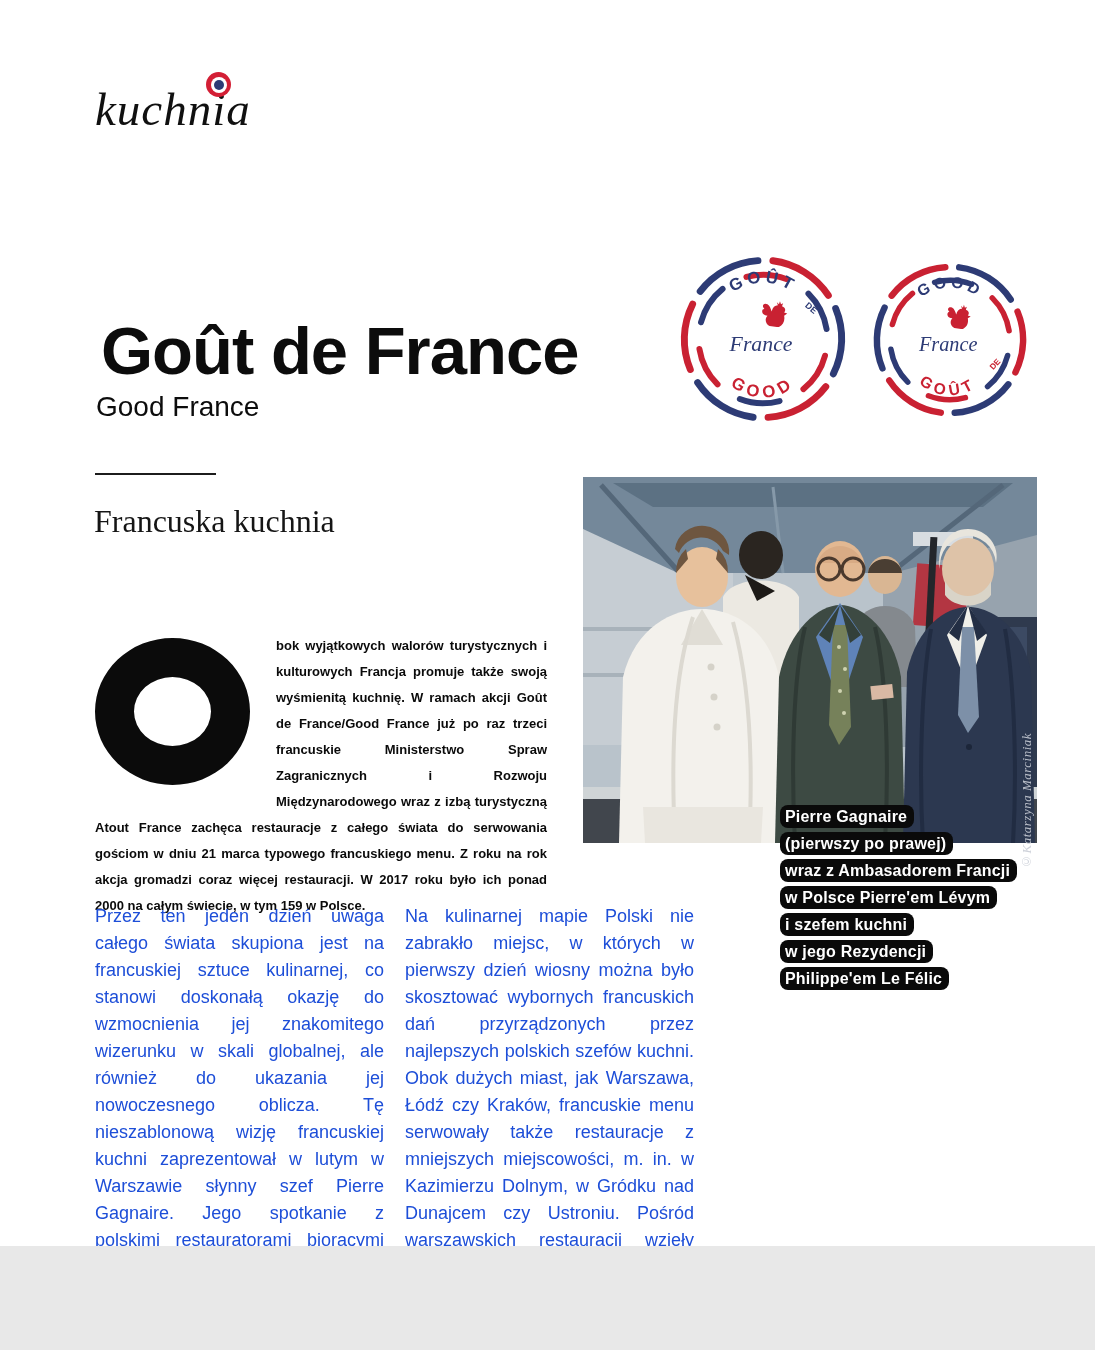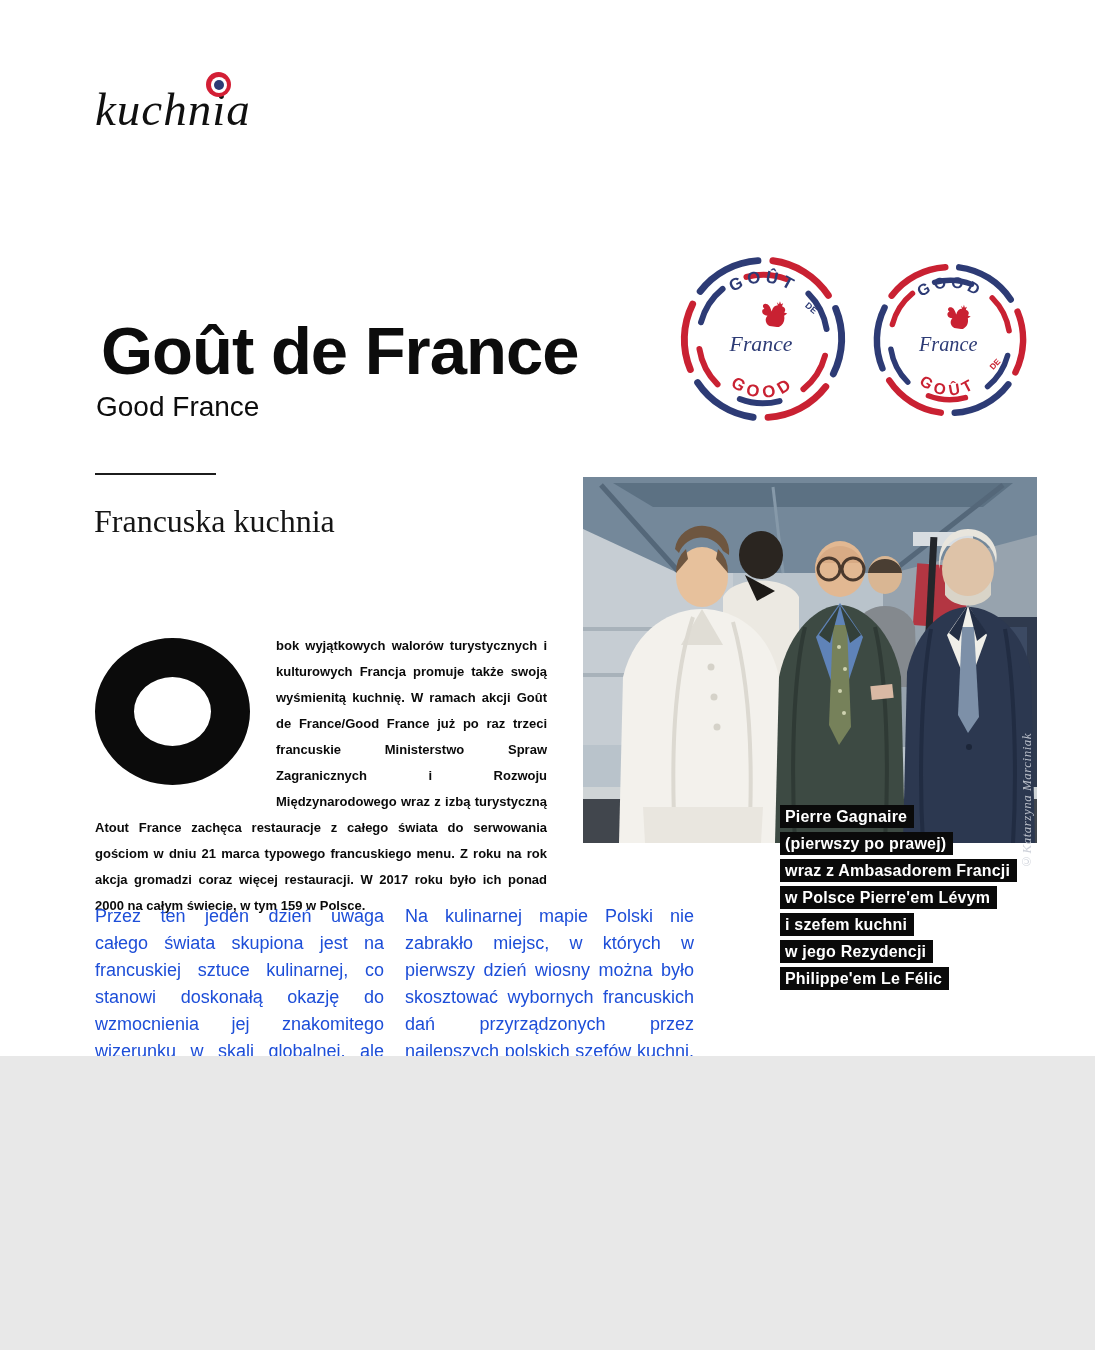--- a/index.html
+++ b/index.html
@@ -1,17 +1,17 @@
 <!DOCTYPE html>
 <html><head>
 <meta charset="utf-8">
 <style>
   html,body{margin:0;padding:0;background:#e8e8e8;}
   .page{
-    position:relative;width:1095px;height:1056px;margin:0 auto;
+    position:relative;width:1095px;height:1246px;margin:0 auto;
     background:#ffffff;overflow:hidden;
     font-family:"Liberation Sans",sans-serif;color:#0b0b0b;
   }
   
   .logo{position:absolute;left:95px;top:82px;font-family:"Liberation Serif",serif;
         font-style:italic;font-size:47px;letter-spacing:1px;color:#101010;}
   .logo-roundel{position:absolute;left:206px;top:72px;width:25px;height:25px;border-radius:50%;
         background:#d31f35;}
   .logo-roundel .mid{position:absolute;left:4.5px;top:4.5px;width:16px;height:16px;border-radius:50%;background:#ffffff;}
   .logo-roundel .core{position:absolute;left:7.5px;top:7.5px;width:10px;height:10px;border-radius:50%;background:#2d3b75;}
@@ -33,21 +33,21 @@
   .photo{position:absolute;left:583px;top:477px;width:454px;height:366px;}
   .photo svg{display:block;}
   .credit{position:absolute;right:2px;top:152px;height:240px;
         writing-mode:vertical-rl;transform:rotate(180deg);
         font-family:"Liberation Serif",serif;font-style:italic;font-size:13px;
         color:#c9cdd6;opacity:.9;letter-spacing:.5px;}
   
   .caption{position:absolute;left:780px;top:805px;width:300px;}
   .caption-line{display:table;background:#0a0a0a;color:#ffffff;font-weight:700;
         font-size:16px;line-height:19px;padding:2px 7px 2px 5px;margin-bottom:4px;
-        letter-spacing:.2px;white-space:nowrap;}
+        letter-spacing:.2px;white-space:nowrap;border-radius:8px;}
   
   .col{position:absolute;top:903px;width:289px;text-align:justify;
        font-size:18px;line-height:27px;font-weight:400;color:#1d4ed8;}
   .col-left{left:95px;}
   .col-right{left:405px;}
   
   .badge-left{position:absolute;left:664px;top:240px;}
   .badge-right{position:absolute;left:858px;top:248px;}
   .badge text{font-family:"Liberation Sans",sans-serif;}
   .badge .script{font-family:"Liberation Serif",serif;font-style:italic;}

